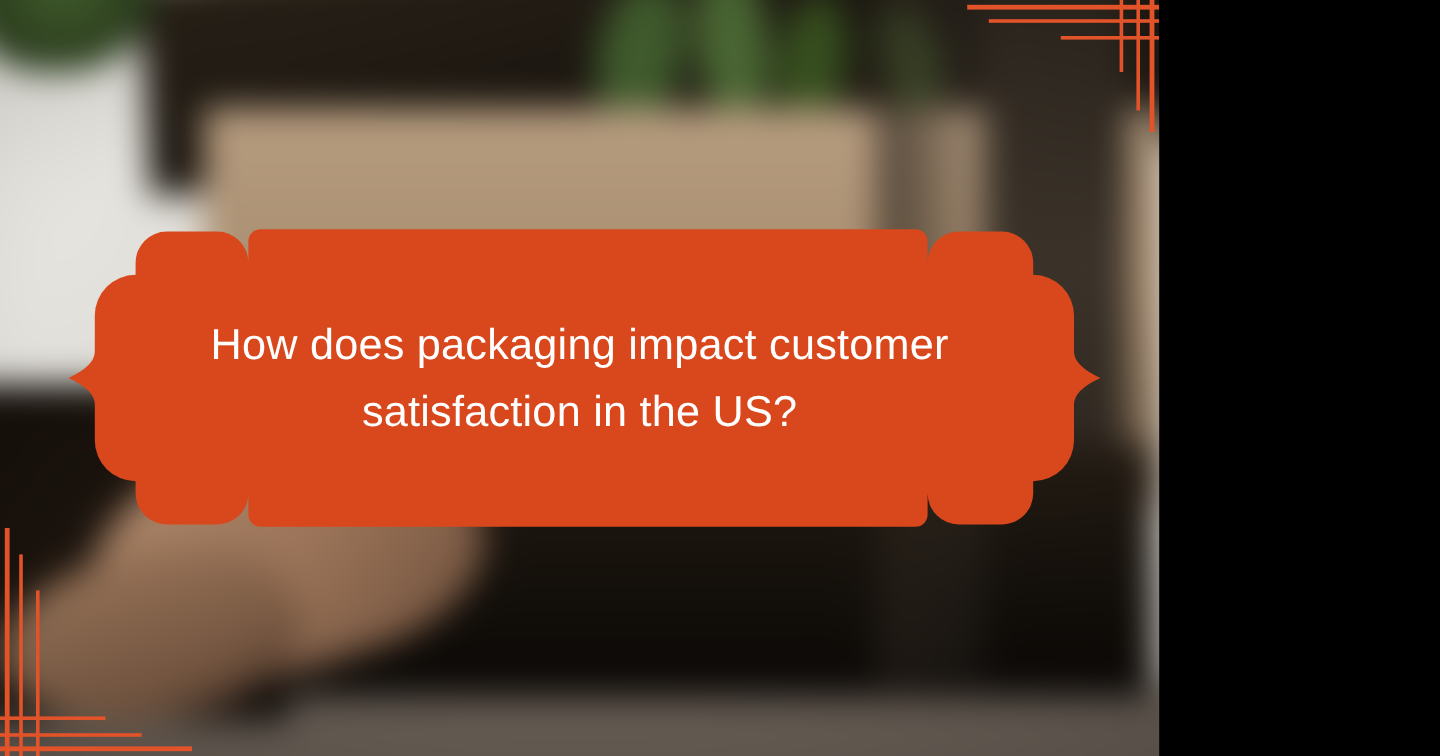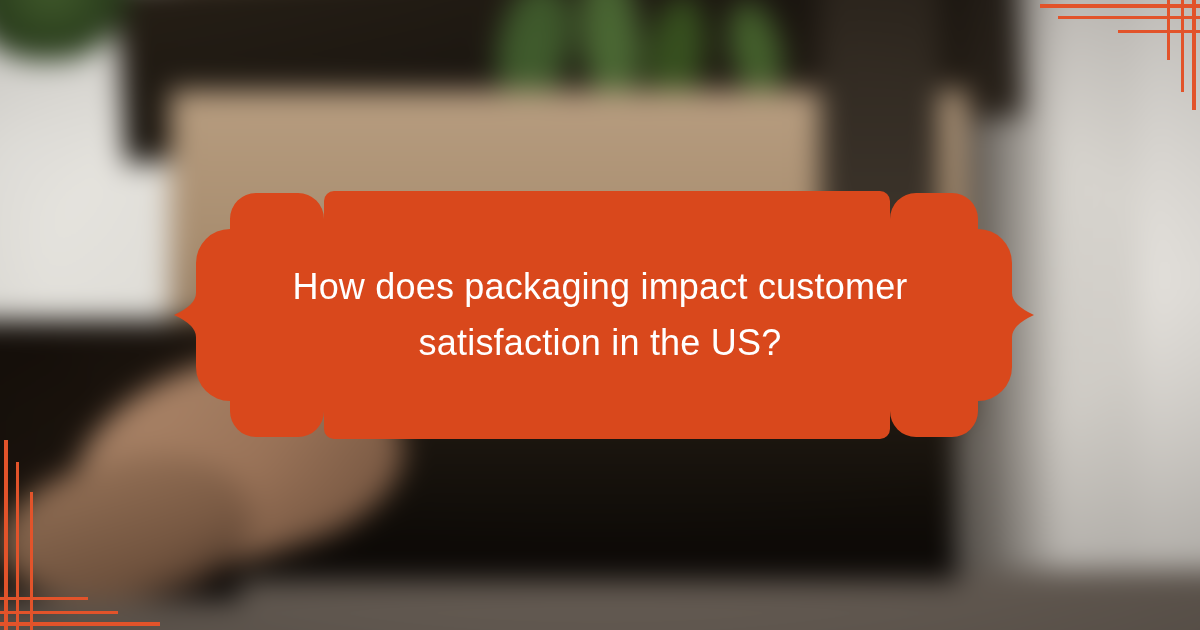--- a/index.html
+++ b/index.html
@@ -3,21 +3,21 @@
 <meta charset="utf-8">
 <title>Quote Card</title>
 <style>
   html, body {
     margin: 0;
     padding: 0;
     background: #000;
   }
   #stage {
     position: relative;
-    width: 1200px;
+    width: 966px;
     height: 630px;
     overflow: hidden;
     font-family: "Liberation Sans", sans-serif;
   }
 
   
   #photo {
     position: absolute;
     inset: -60px;
     filter: blur(14px);

